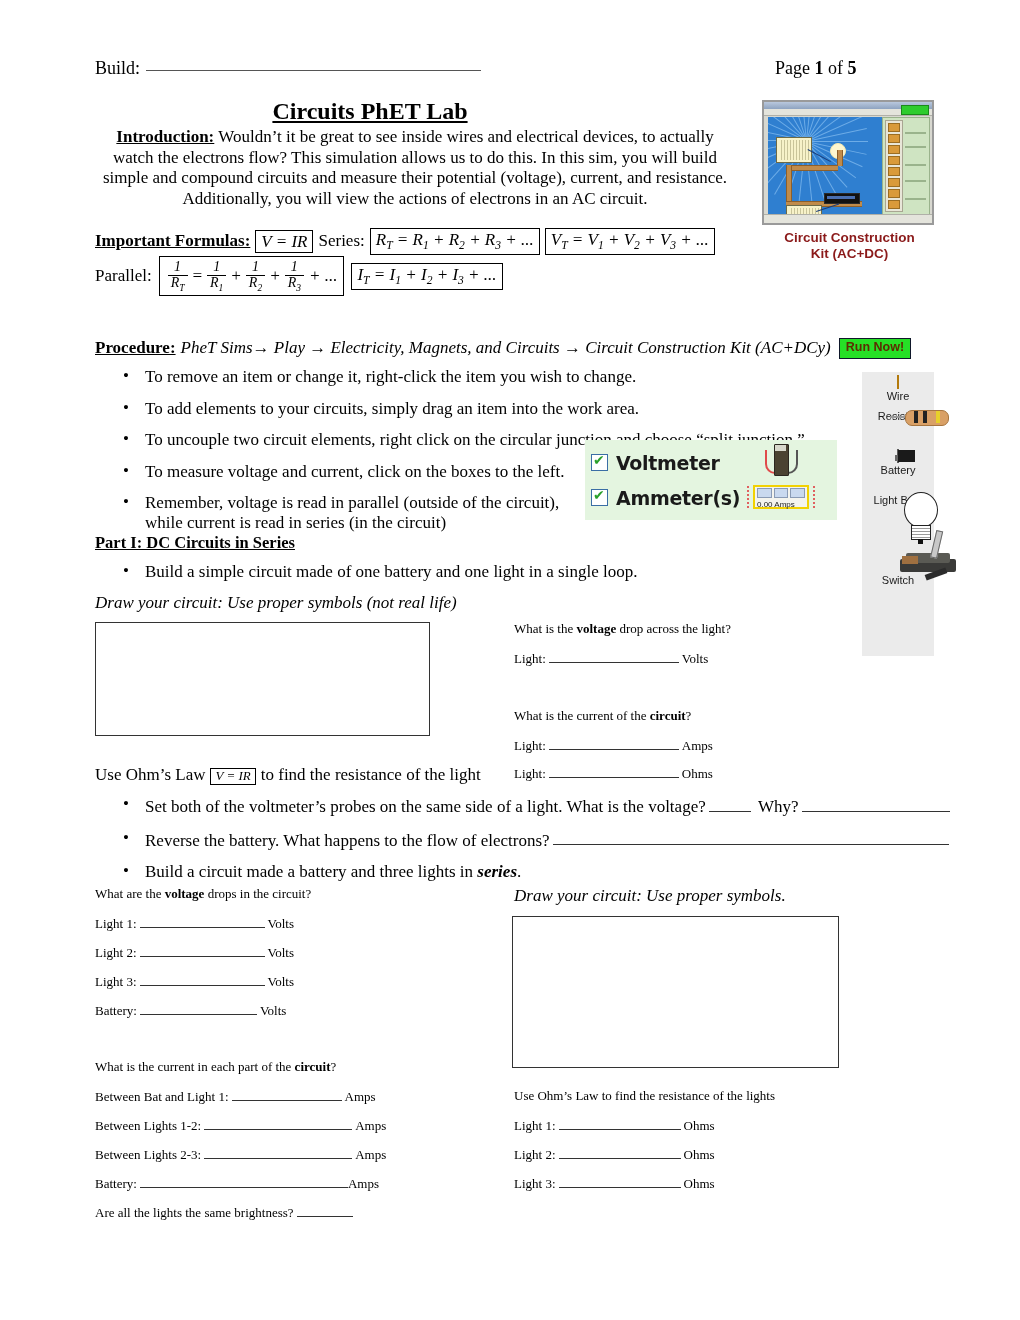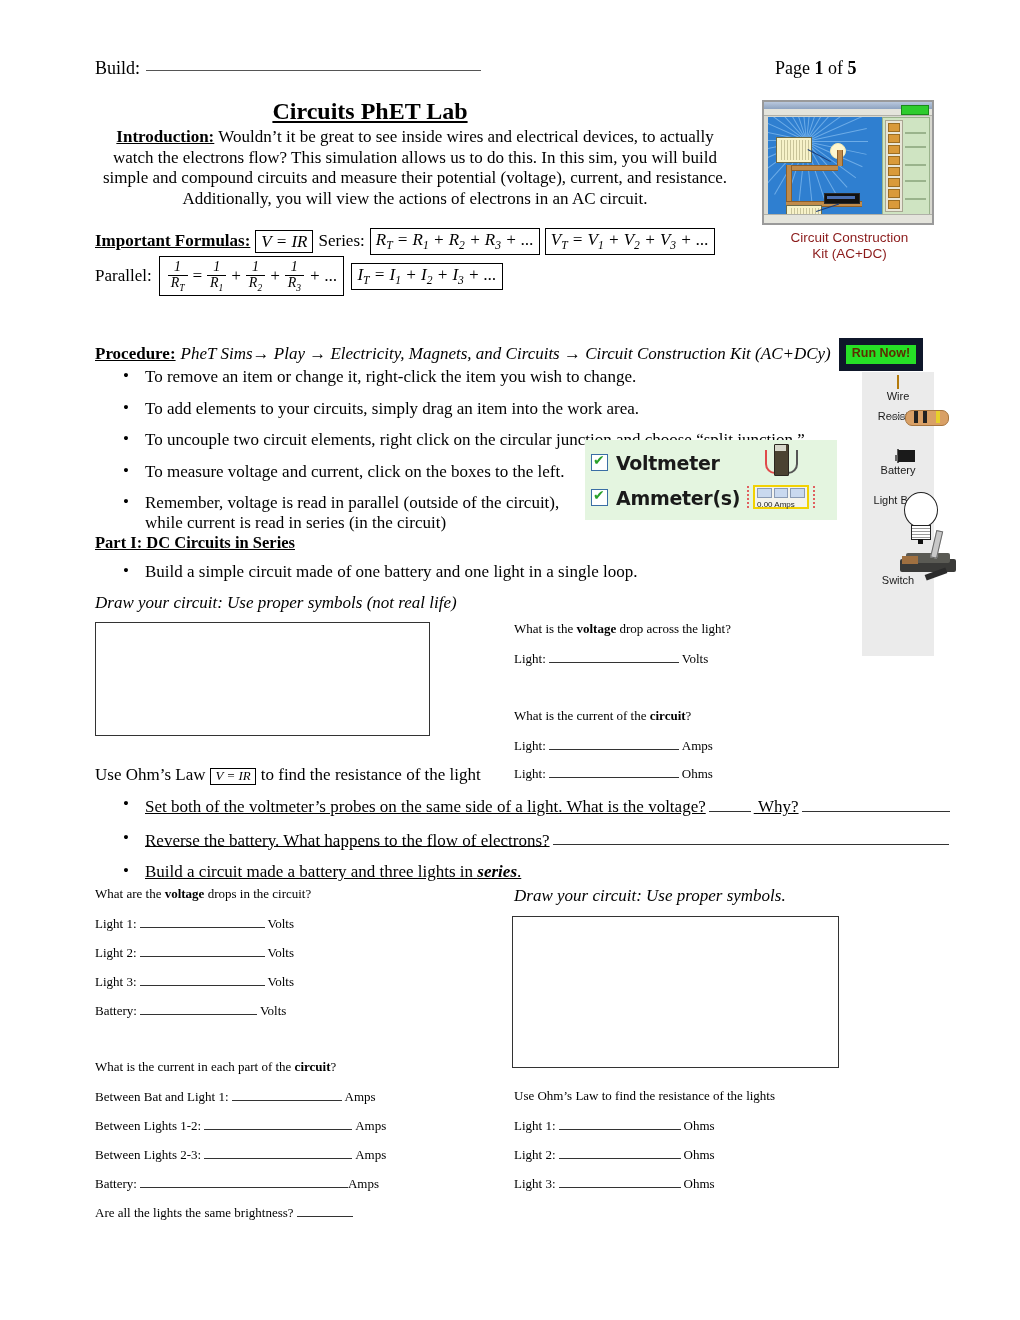--- a/index.html
+++ b/index.html
@@ -142,21 +142,21 @@
   .shot-statusbar{
     position:absolute; left:0; bottom:0; width:100%; height:8px;
     background:#e4e4dc; border-top:1px solid #b0b0a8;
   }
 
   #phet-caption {
     left: 757px; top: 230px; width: 185px;
     text-align: center;
     font-family: "Liberation Sans", sans-serif;
     font-size: 13.5px;
-    font-weight: normal;
+    font-weight: bold;
     color: #8b1a1a;
     line-height: 16px;
   }
 
   
   #formula-row1 {
     left: 95px; top: 228px;
     display: flex; align-items: center; gap: 5px;
     font-size: 17px;
   }
@@ -190,21 +190,21 @@
   
   #procedure-line {
     left: 95px; top: 338px; width: 830px;
     font-size: 17px;
     display: flex; align-items: center;
   }
   #procedure-line .path { font-style: italic; }
   #run-now {
     margin-left: 8px;
     background: #26e026;
-    border: 7px solid #0f172a;
+    border: 1px solid #0f172a;
     color: #5c2d00;
     font-family: "Liberation Sans", sans-serif;
     font-weight: bold;
     font-size: 12.5px;
     padding: 1px 6px 2px 6px;
     white-space: nowrap;
     line-height: 1.25;
   }
 
   ul.bullets {
@@ -383,21 +383,21 @@
 
   #q-volt    { left: 514px; top: 621px; }
   #a-volt    { left: 514px; top: 650px; }
   #q-curr    { left: 514px; top: 708px; }
   #a-curr    { left: 514px; top: 737px; }
   #ohm-line  { left: 95px; top: 765px; display:flex; align-items:flex-end; font-size:17px; white-space:nowrap;}
   #ohm-line .fbox { font-size: 13px; padding: 0px 4px; margin: 0 5px; }
   #a-ohms    { left: 514px; top: 765px; }
 
   #mid-bullets { left: 95px; top: 795px; width: 840px; }
-  #mid-bullets li { margin-bottom: 12px; text-decoration: underline; }
+  #mid-bullets li { margin-bottom: 12px; }
 
   #q-vdrops  { left: 95px;  top: 886px; }
   #r-vrow1   { left: 95px;  top: 915px; }
   #r-vrow2   { left: 95px;  top: 944px; }
   #r-vrow3   { left: 95px;  top: 973px; }
   #r-vrow4   { left: 95px;  top: 1002px; }
   #q-current-each { left: 95px; top: 1059px; }
 
   #draw2-cap { left: 514px; top: 886px; font-size: 17px; font-style: italic; }
 

